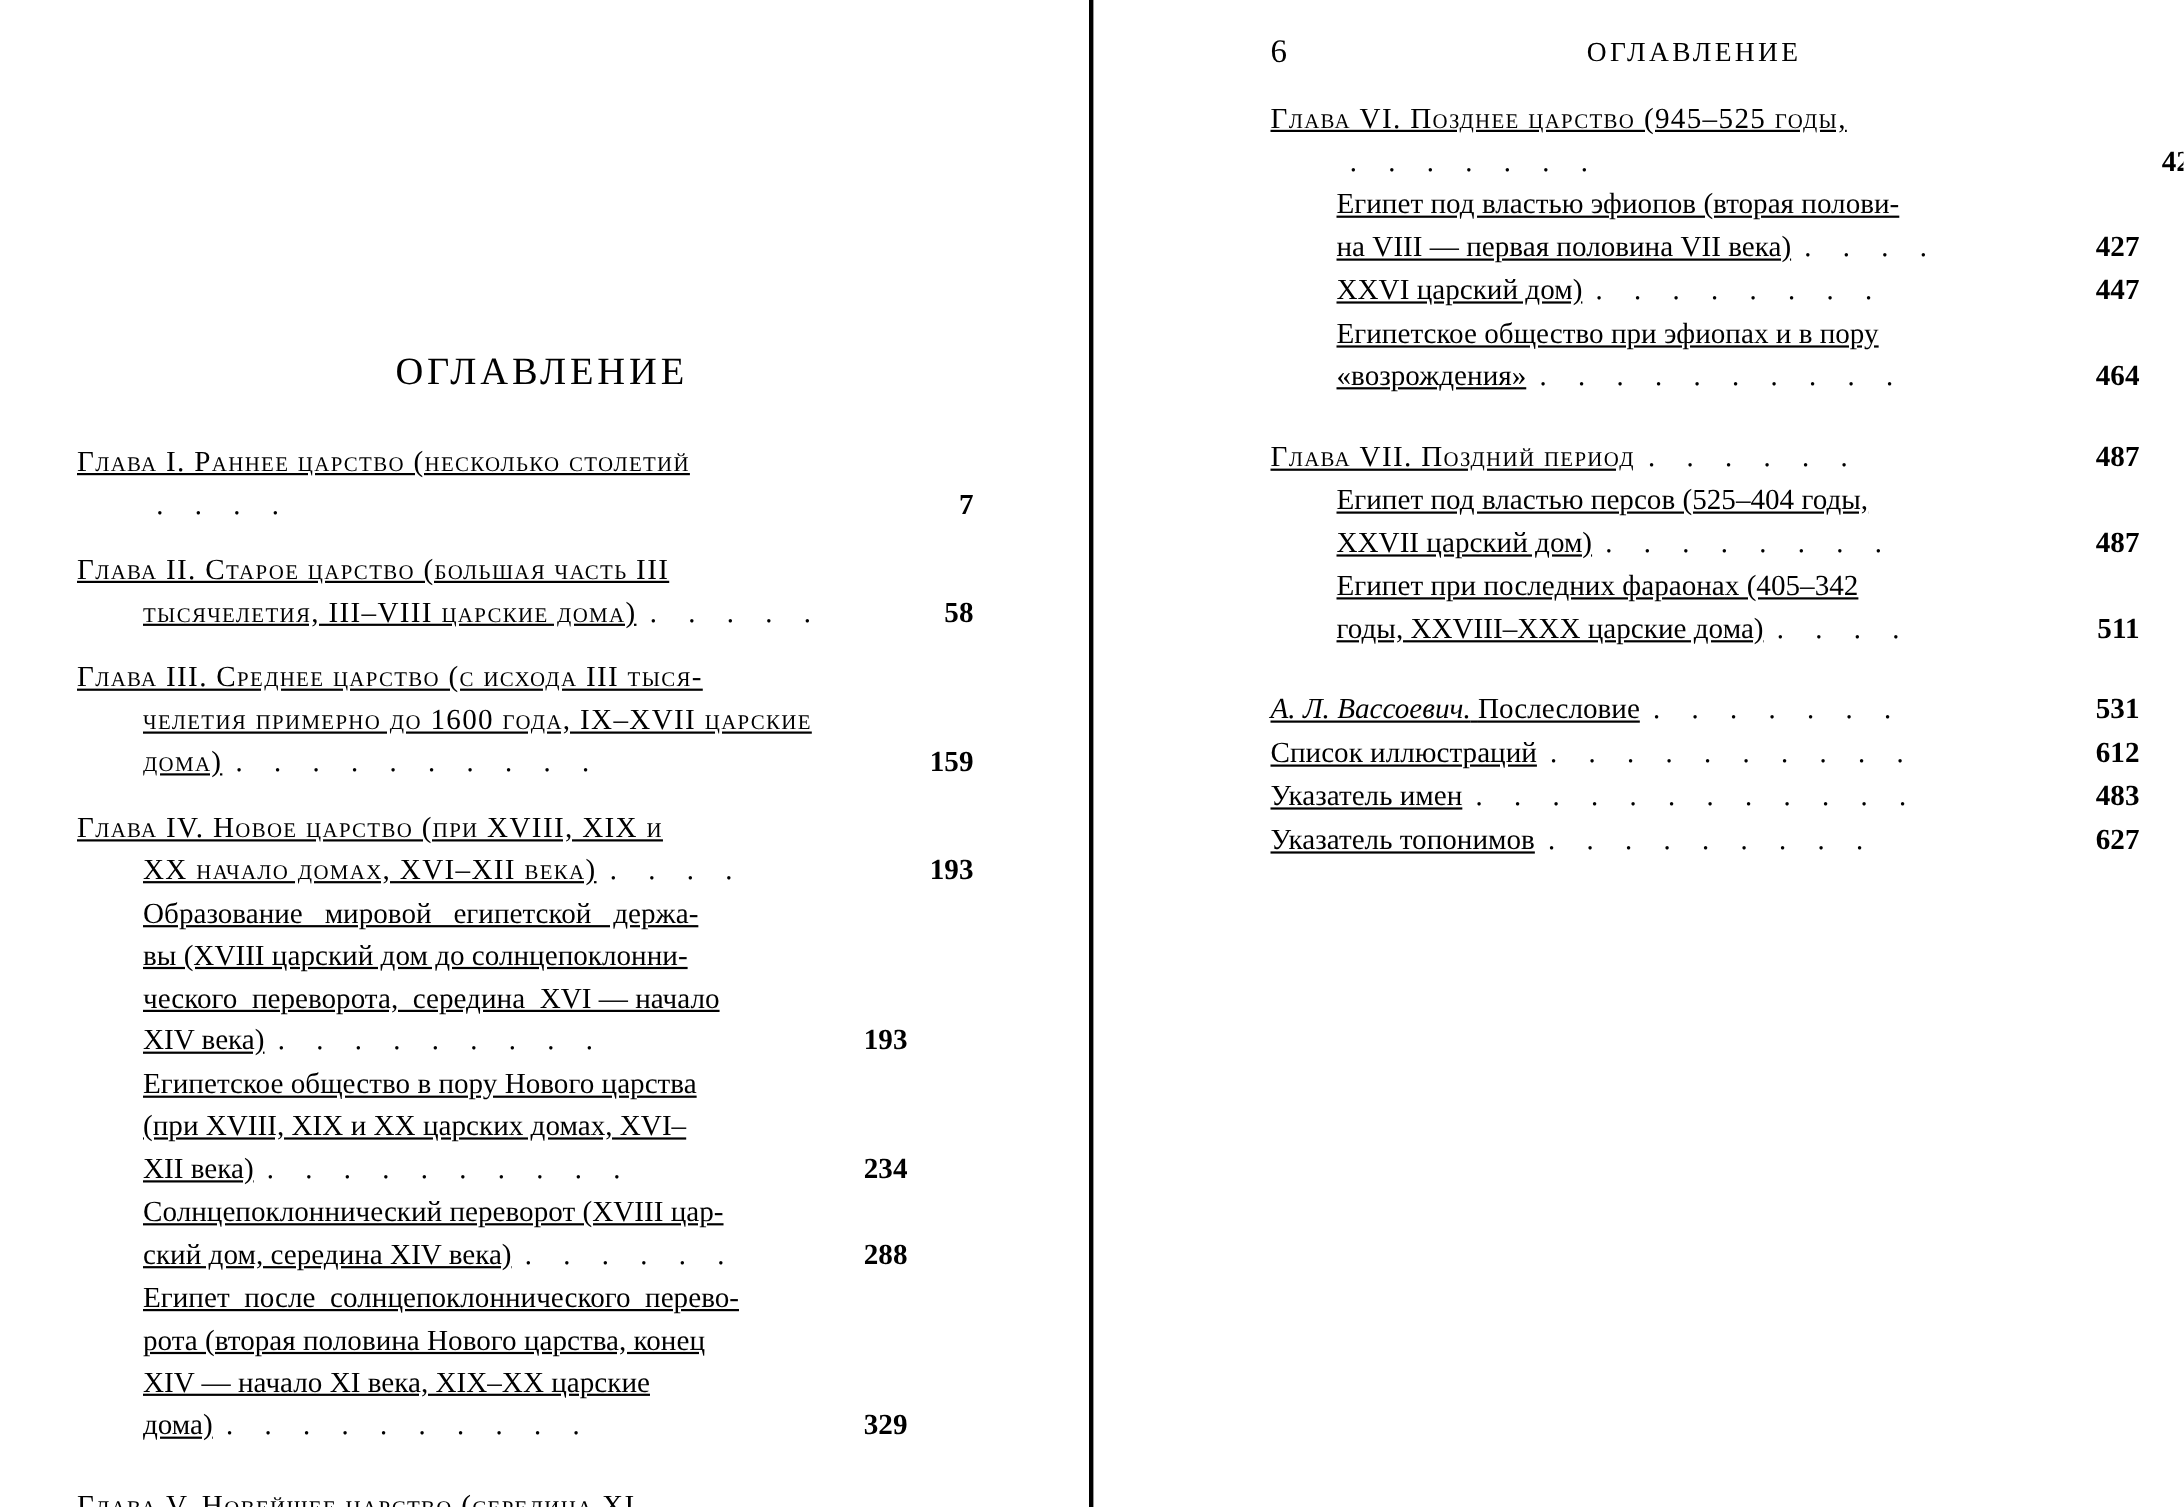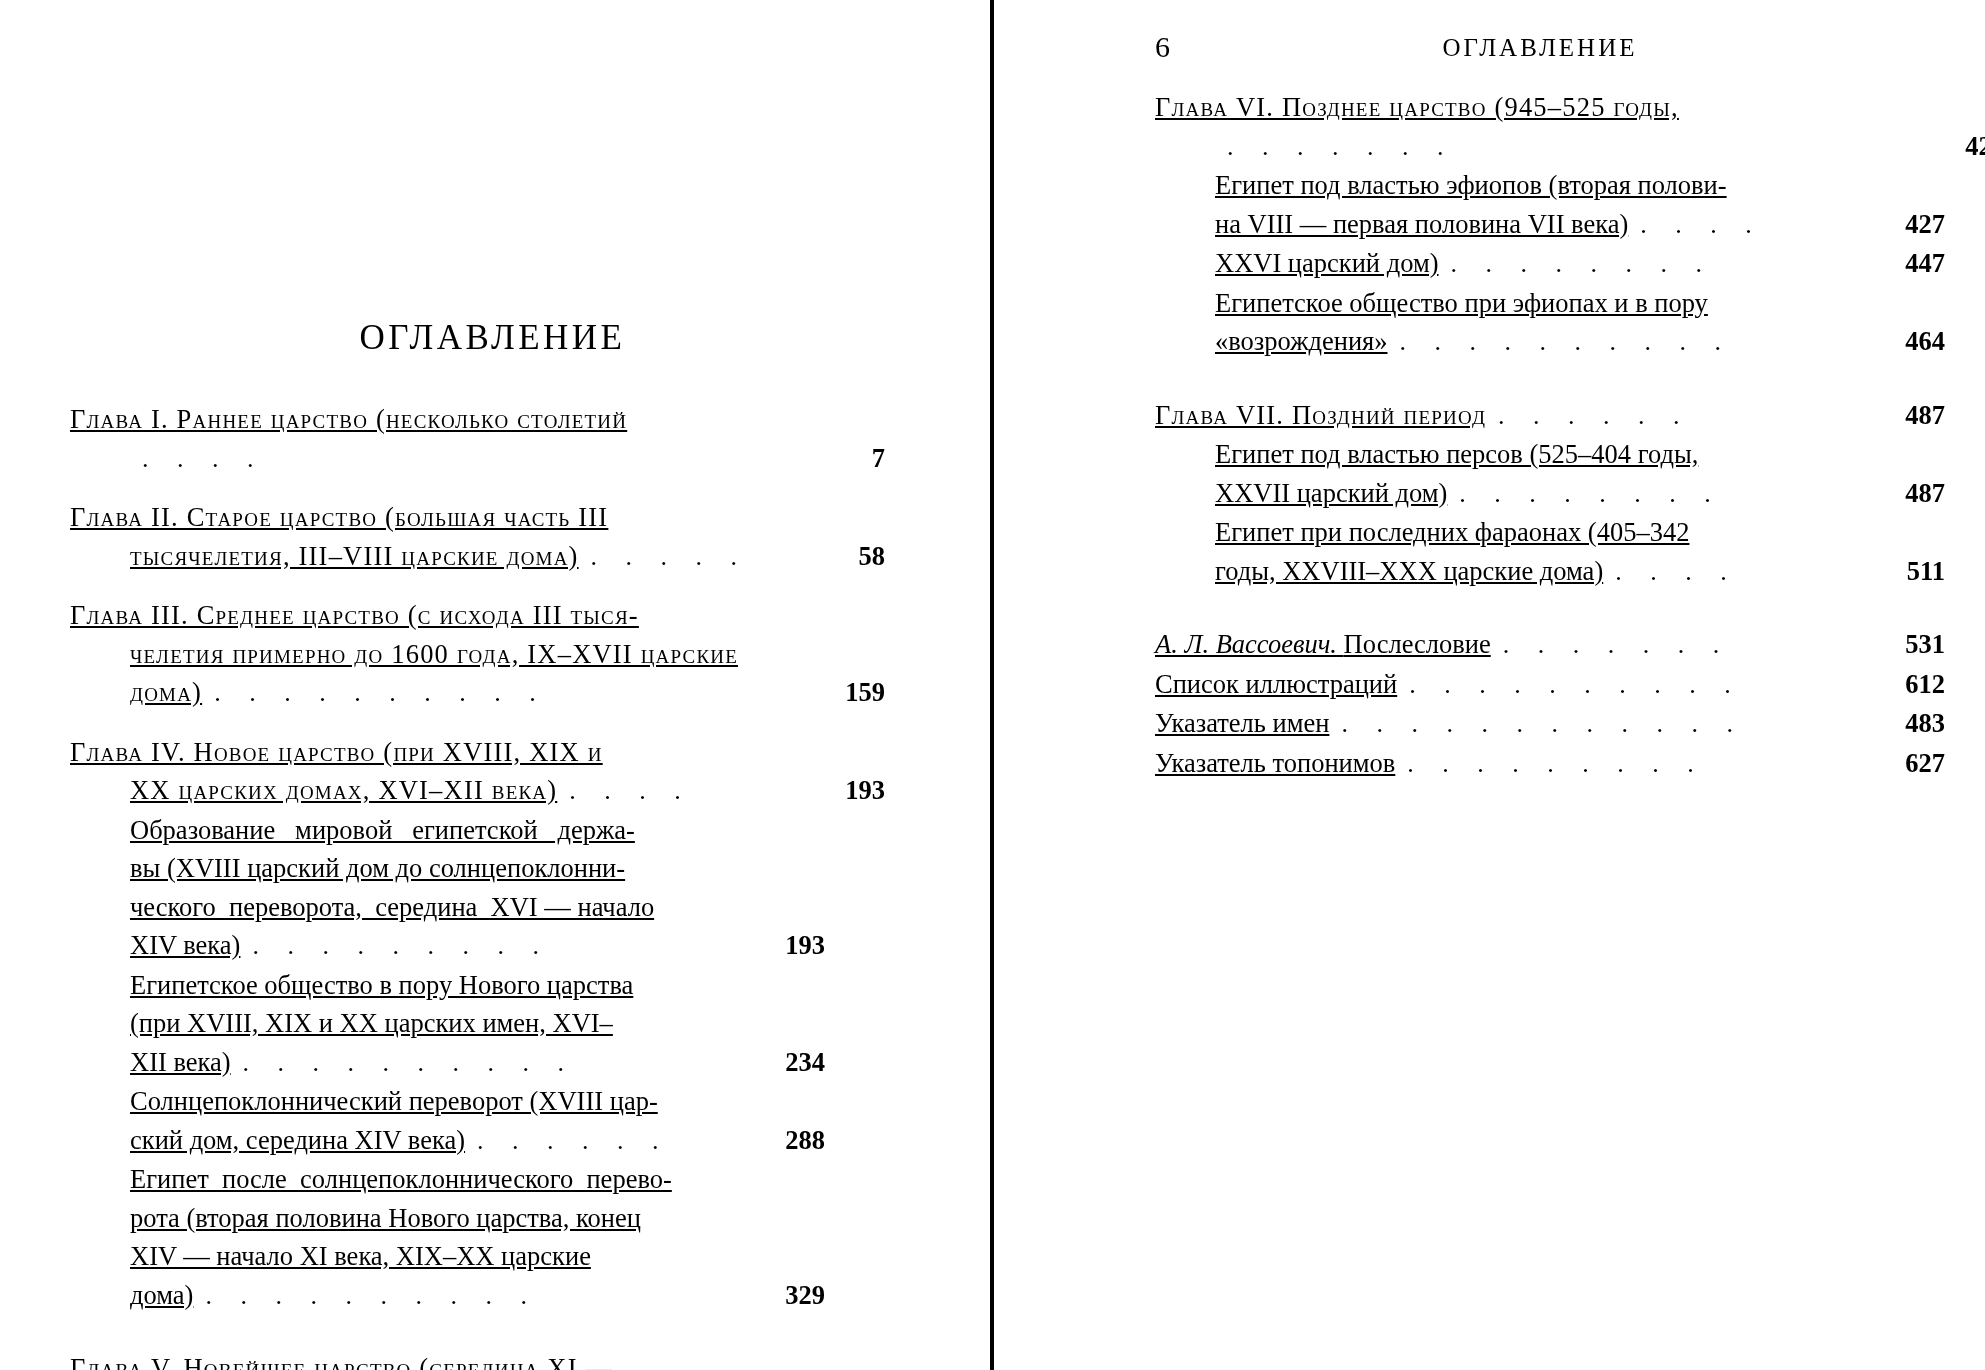--- a/index.html
+++ b/index.html
@@ -194,21 +194,21 @@
           <span class="pg">159</span>
         </div>
       </div>
       <div class="gap-lg"></div>
 
       <div class="entry chapter">
         <div class="line">
           <span class="txt smallcaps">Глава IV. Новое царство (при XVIII, XIX и</span>
         </div>
         <div class="line indent1">
-          <span class="txt smallcaps">XX царских домах, XVI–XII века)</span>
+          <span class="txt smallcaps">XX начало домах, XVI–XII века)</span>
           <span class="leader">. . . .</span>
           <span class="pg">193</span>
         </div>
       </div>
 
       <div class="entry sub">
         <div class="line">
           <span class="txt">Образование   мировой   египетской   держа-</span>
         </div>
         <div class="line">
@@ -222,21 +222,21 @@
           <span class="leader">. . . . . . . . .</span>
           <span class="pg">193</span>
         </div>
       </div>
 
       <div class="entry sub">
         <div class="line">
           <span class="txt">Египетское общество в пору Нового царства</span>
         </div>
         <div class="line">
-          <span class="txt">(при XVIII, XIX и XX царских имен, XVI–</span>
+          <span class="txt">(при XVIII, XIX и XX царских домах, XVI–</span>
         </div>
         <div class="line">
           <span class="txt">XII века)</span>
           <span class="leader">. . . . . . . . . .</span>
           <span class="pg">234</span>
         </div>
       </div>
 
       <div class="entry sub">
         <div class="line">

